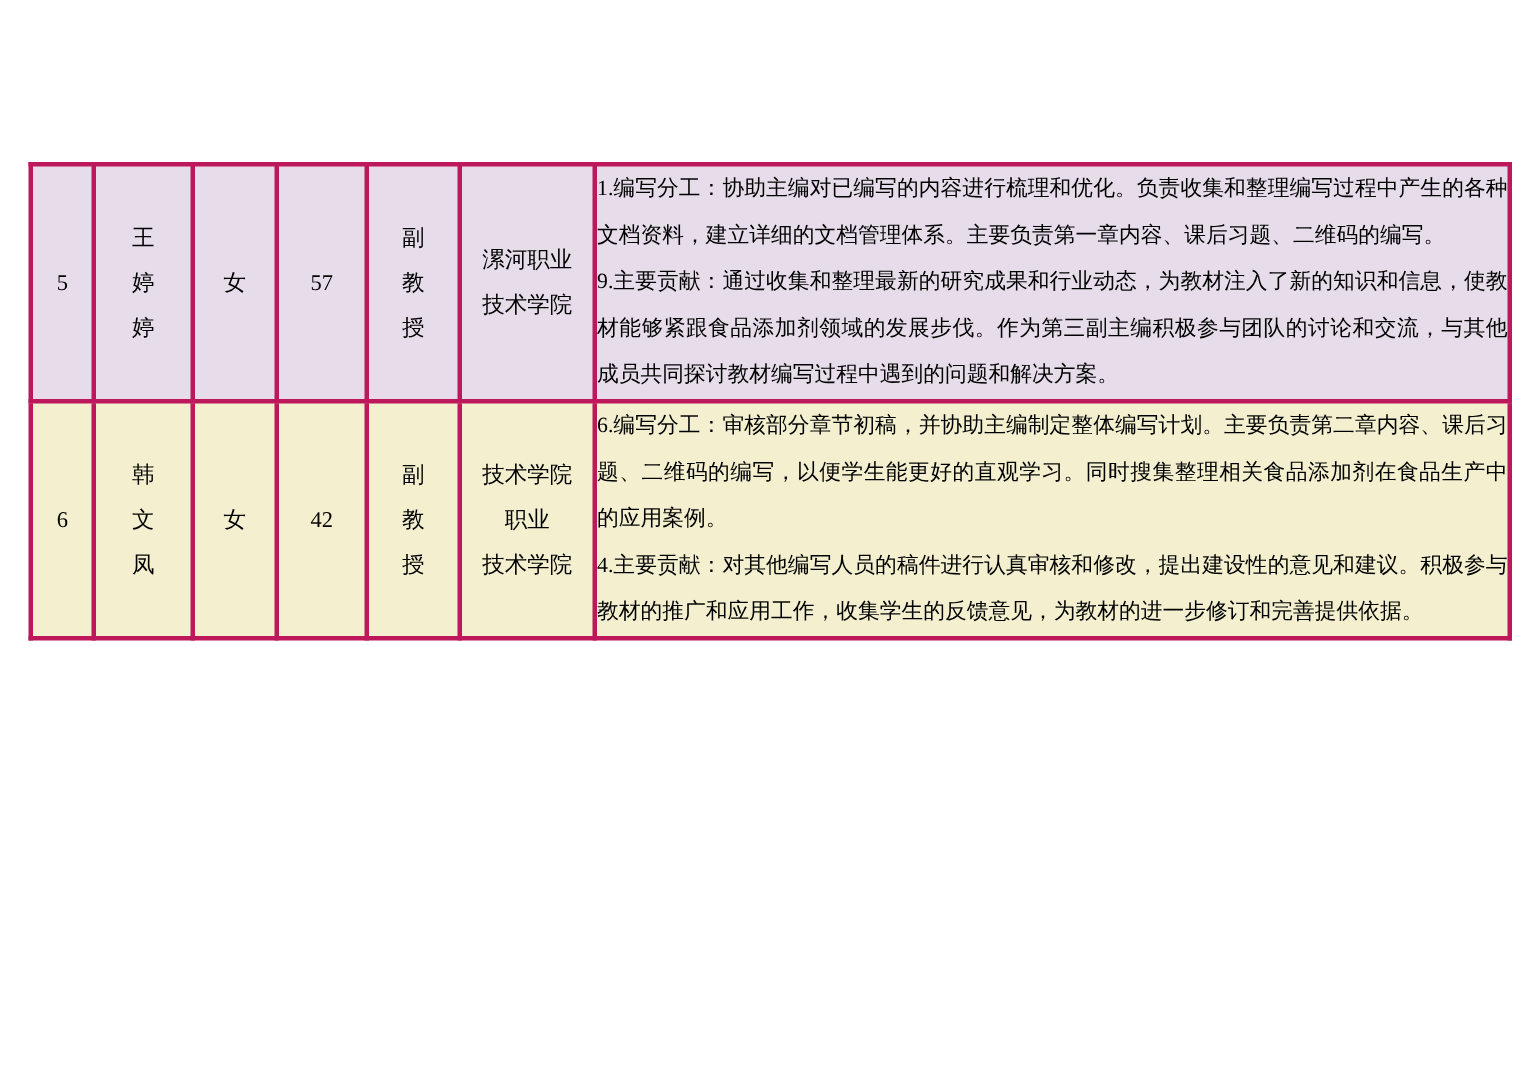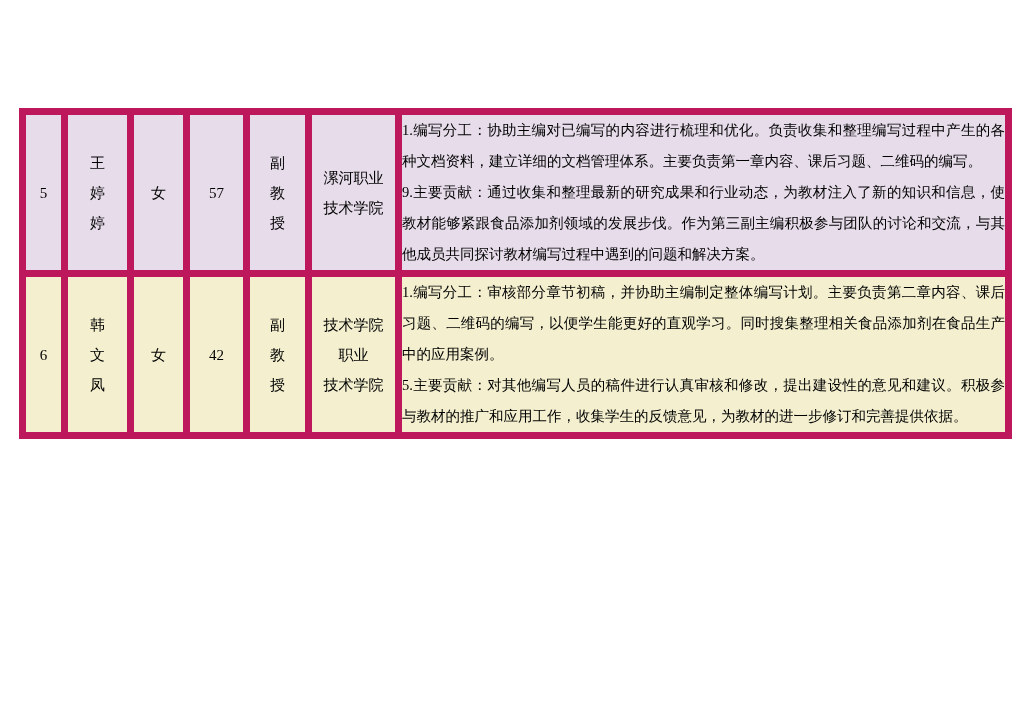--- a/index.html
+++ b/index.html
@@ -22,21 +22,21 @@
   }
   table.doc-table {
     position: absolute;
     left: 19px;
     top: 108px;
     width: 986px;
     border-collapse: collapse;
     table-layout: fixed;
   }
   table.doc-table td {
-    border: 7px solid #be185d;
+    border: 3px solid #be185d;
     vertical-align: middle;
     padding: 0;
   }
   .col-no    { width: 42px; }
   .col-name  { width: 66px; }
   .col-sex   { width: 56px; }
   .col-age   { width: 60px; }
   .col-title { width: 62px; }
   .col-org   { width: 90px; }
   .col-desc  { width: 610px; }
@@ -116,20 +116,20 @@
           <span>副</span>
           <span>教</span>
           <span>授</span>
         </td>
         <td class="stack">
           <span>技术学院</span>
           <span>职业</span>
           <span>技术学院</span>
         </td>
         <td class="desc">
-          <p>1.编写分工：审核部分章节初稿，并协助主编制定整体编写计划。主要负责第二章内容、课后习题、二维码的编写，以便学生能更好的直观学习。同时搜集整理相关食品添加剂在食品生产中的应用案例。</p>
-          <p>5.主要贡献：对其他编写人员的稿件进行认真审核和修改，提出建设性的意见和建议。积极参与教材的推广和应用工作，收集学生的反馈意见，为教材的进一步修订和完善提供依据。</p>
+          <p>6.编写分工：审核部分章节初稿，并协助主编制定整体编写计划。主要负责第二章内容、课后习题、二维码的编写，以便学生能更好的直观学习。同时搜集整理相关食品添加剂在食品生产中的应用案例。</p>
+          <p>4.主要贡献：对其他编写人员的稿件进行认真审核和修改，提出建设性的意见和建议。积极参与教材的推广和应用工作，收集学生的反馈意见，为教材的进一步修订和完善提供依据。</p>
         </td>
       </tr>
     </tbody>
   </table>
 
 </div>
 
 </body></html>

